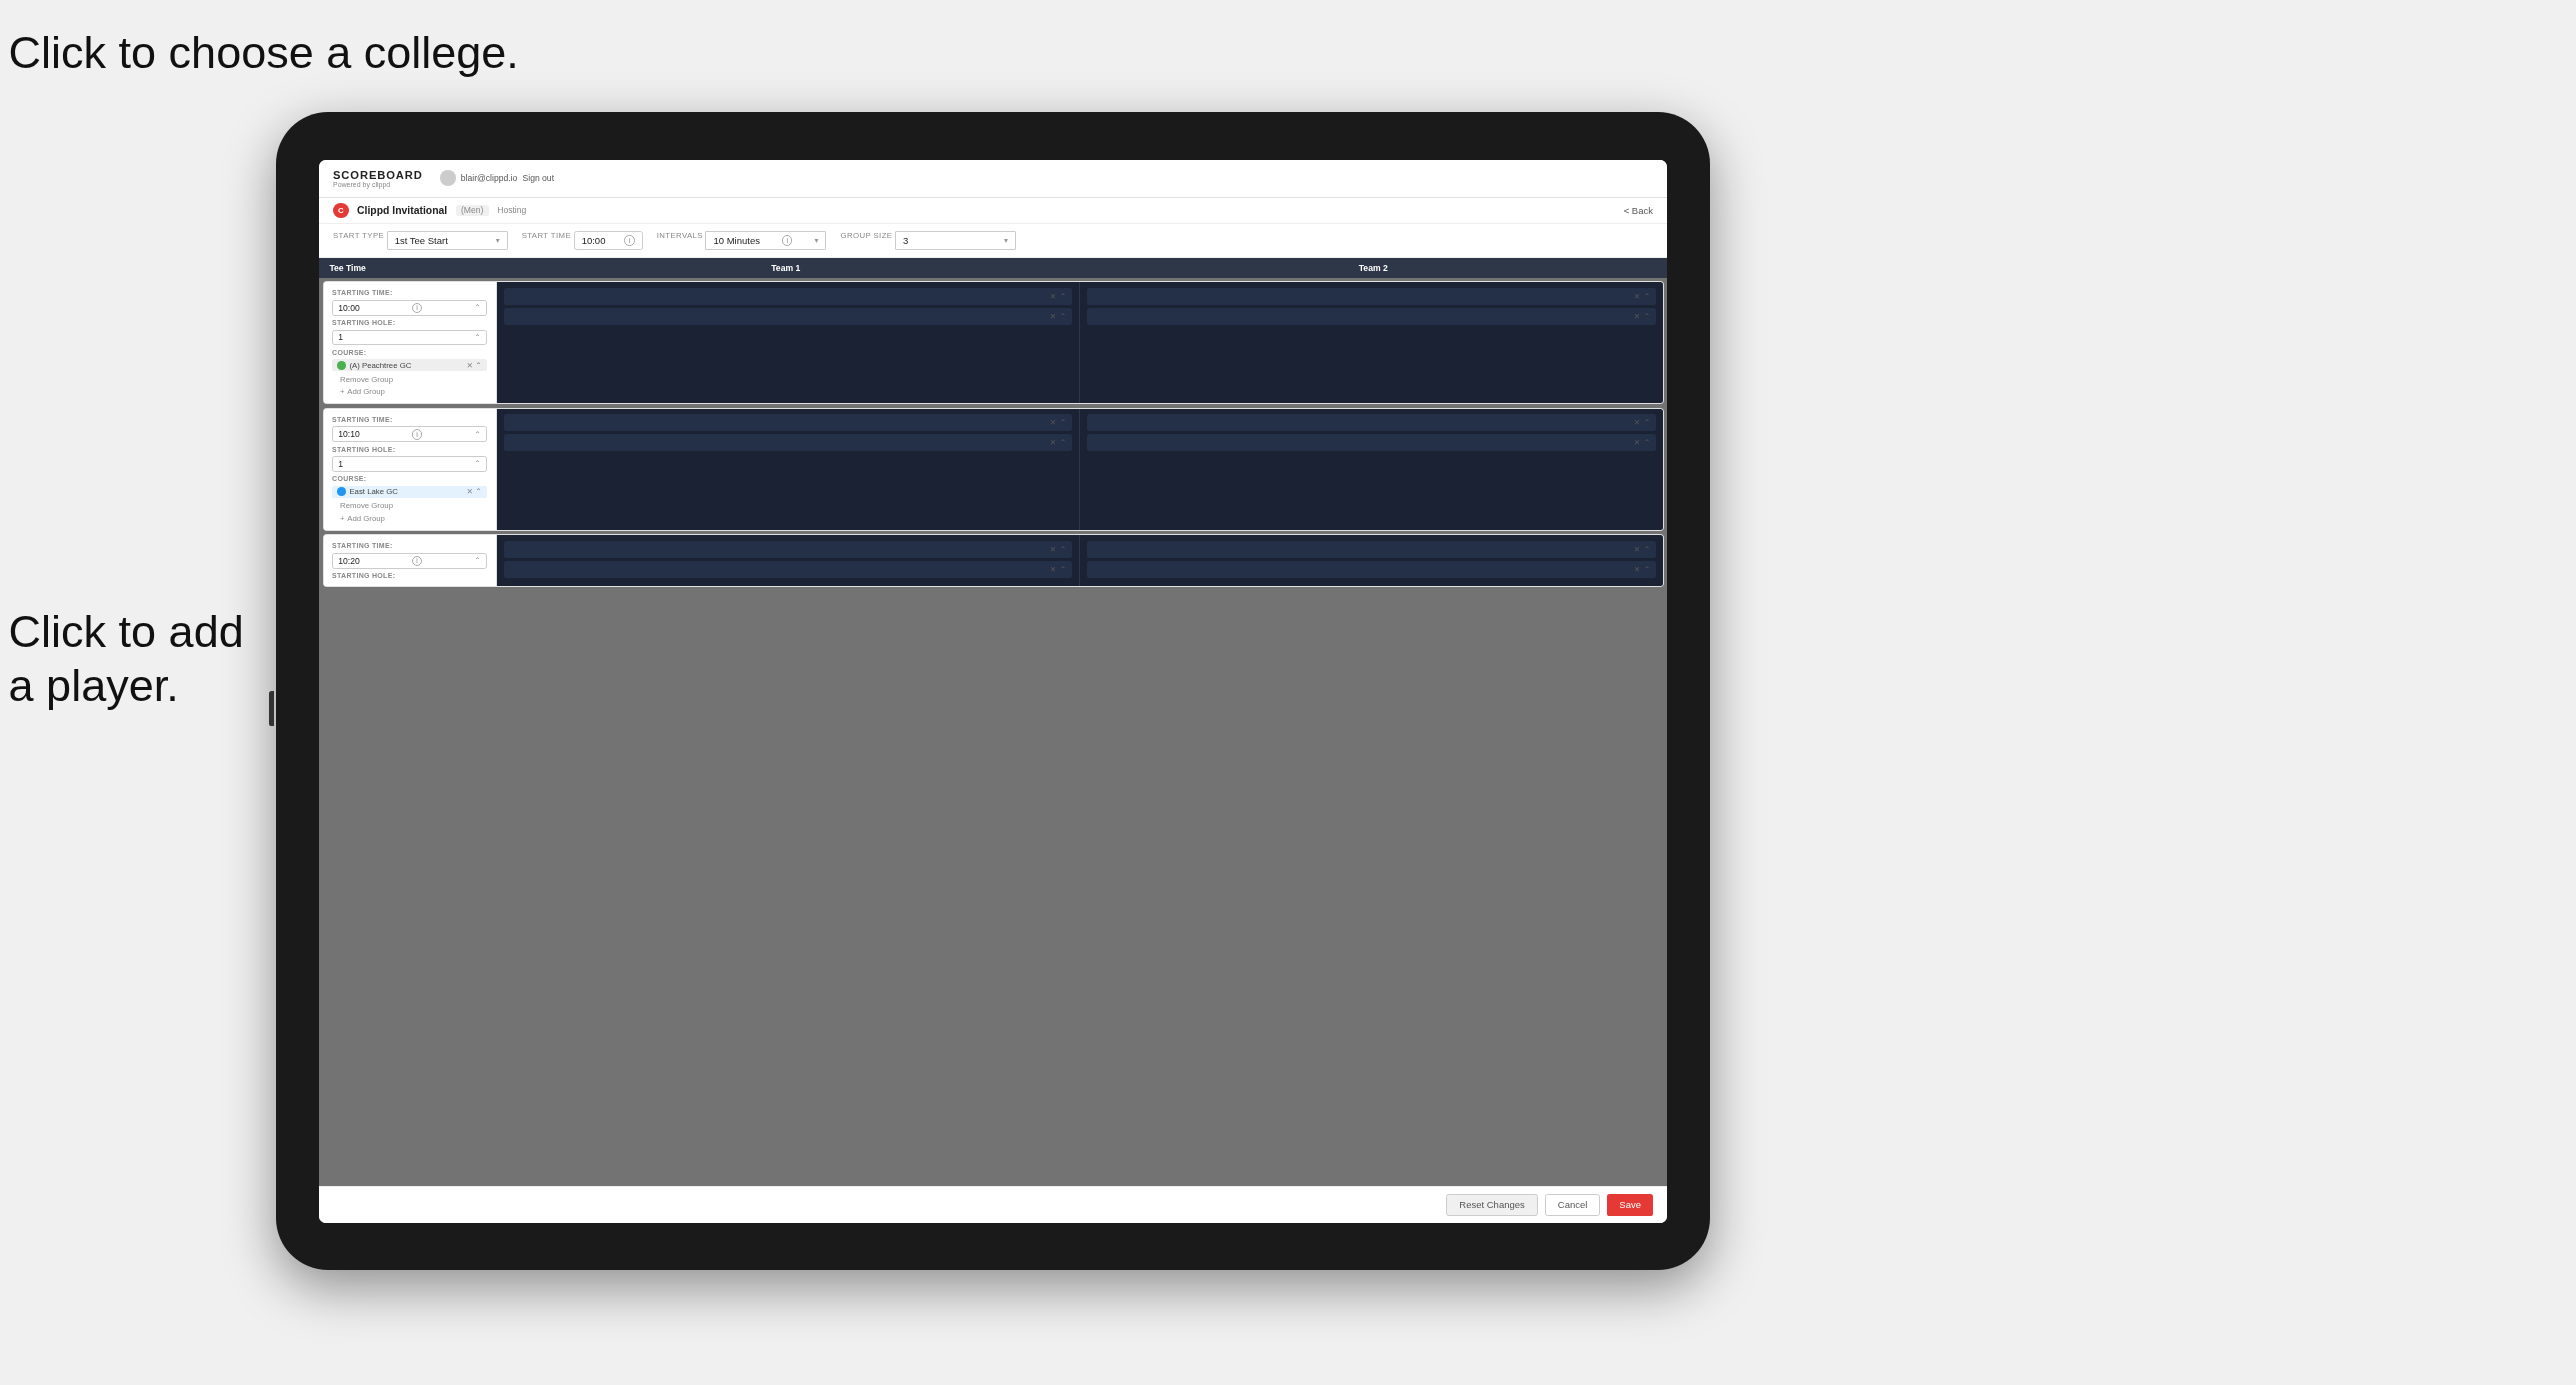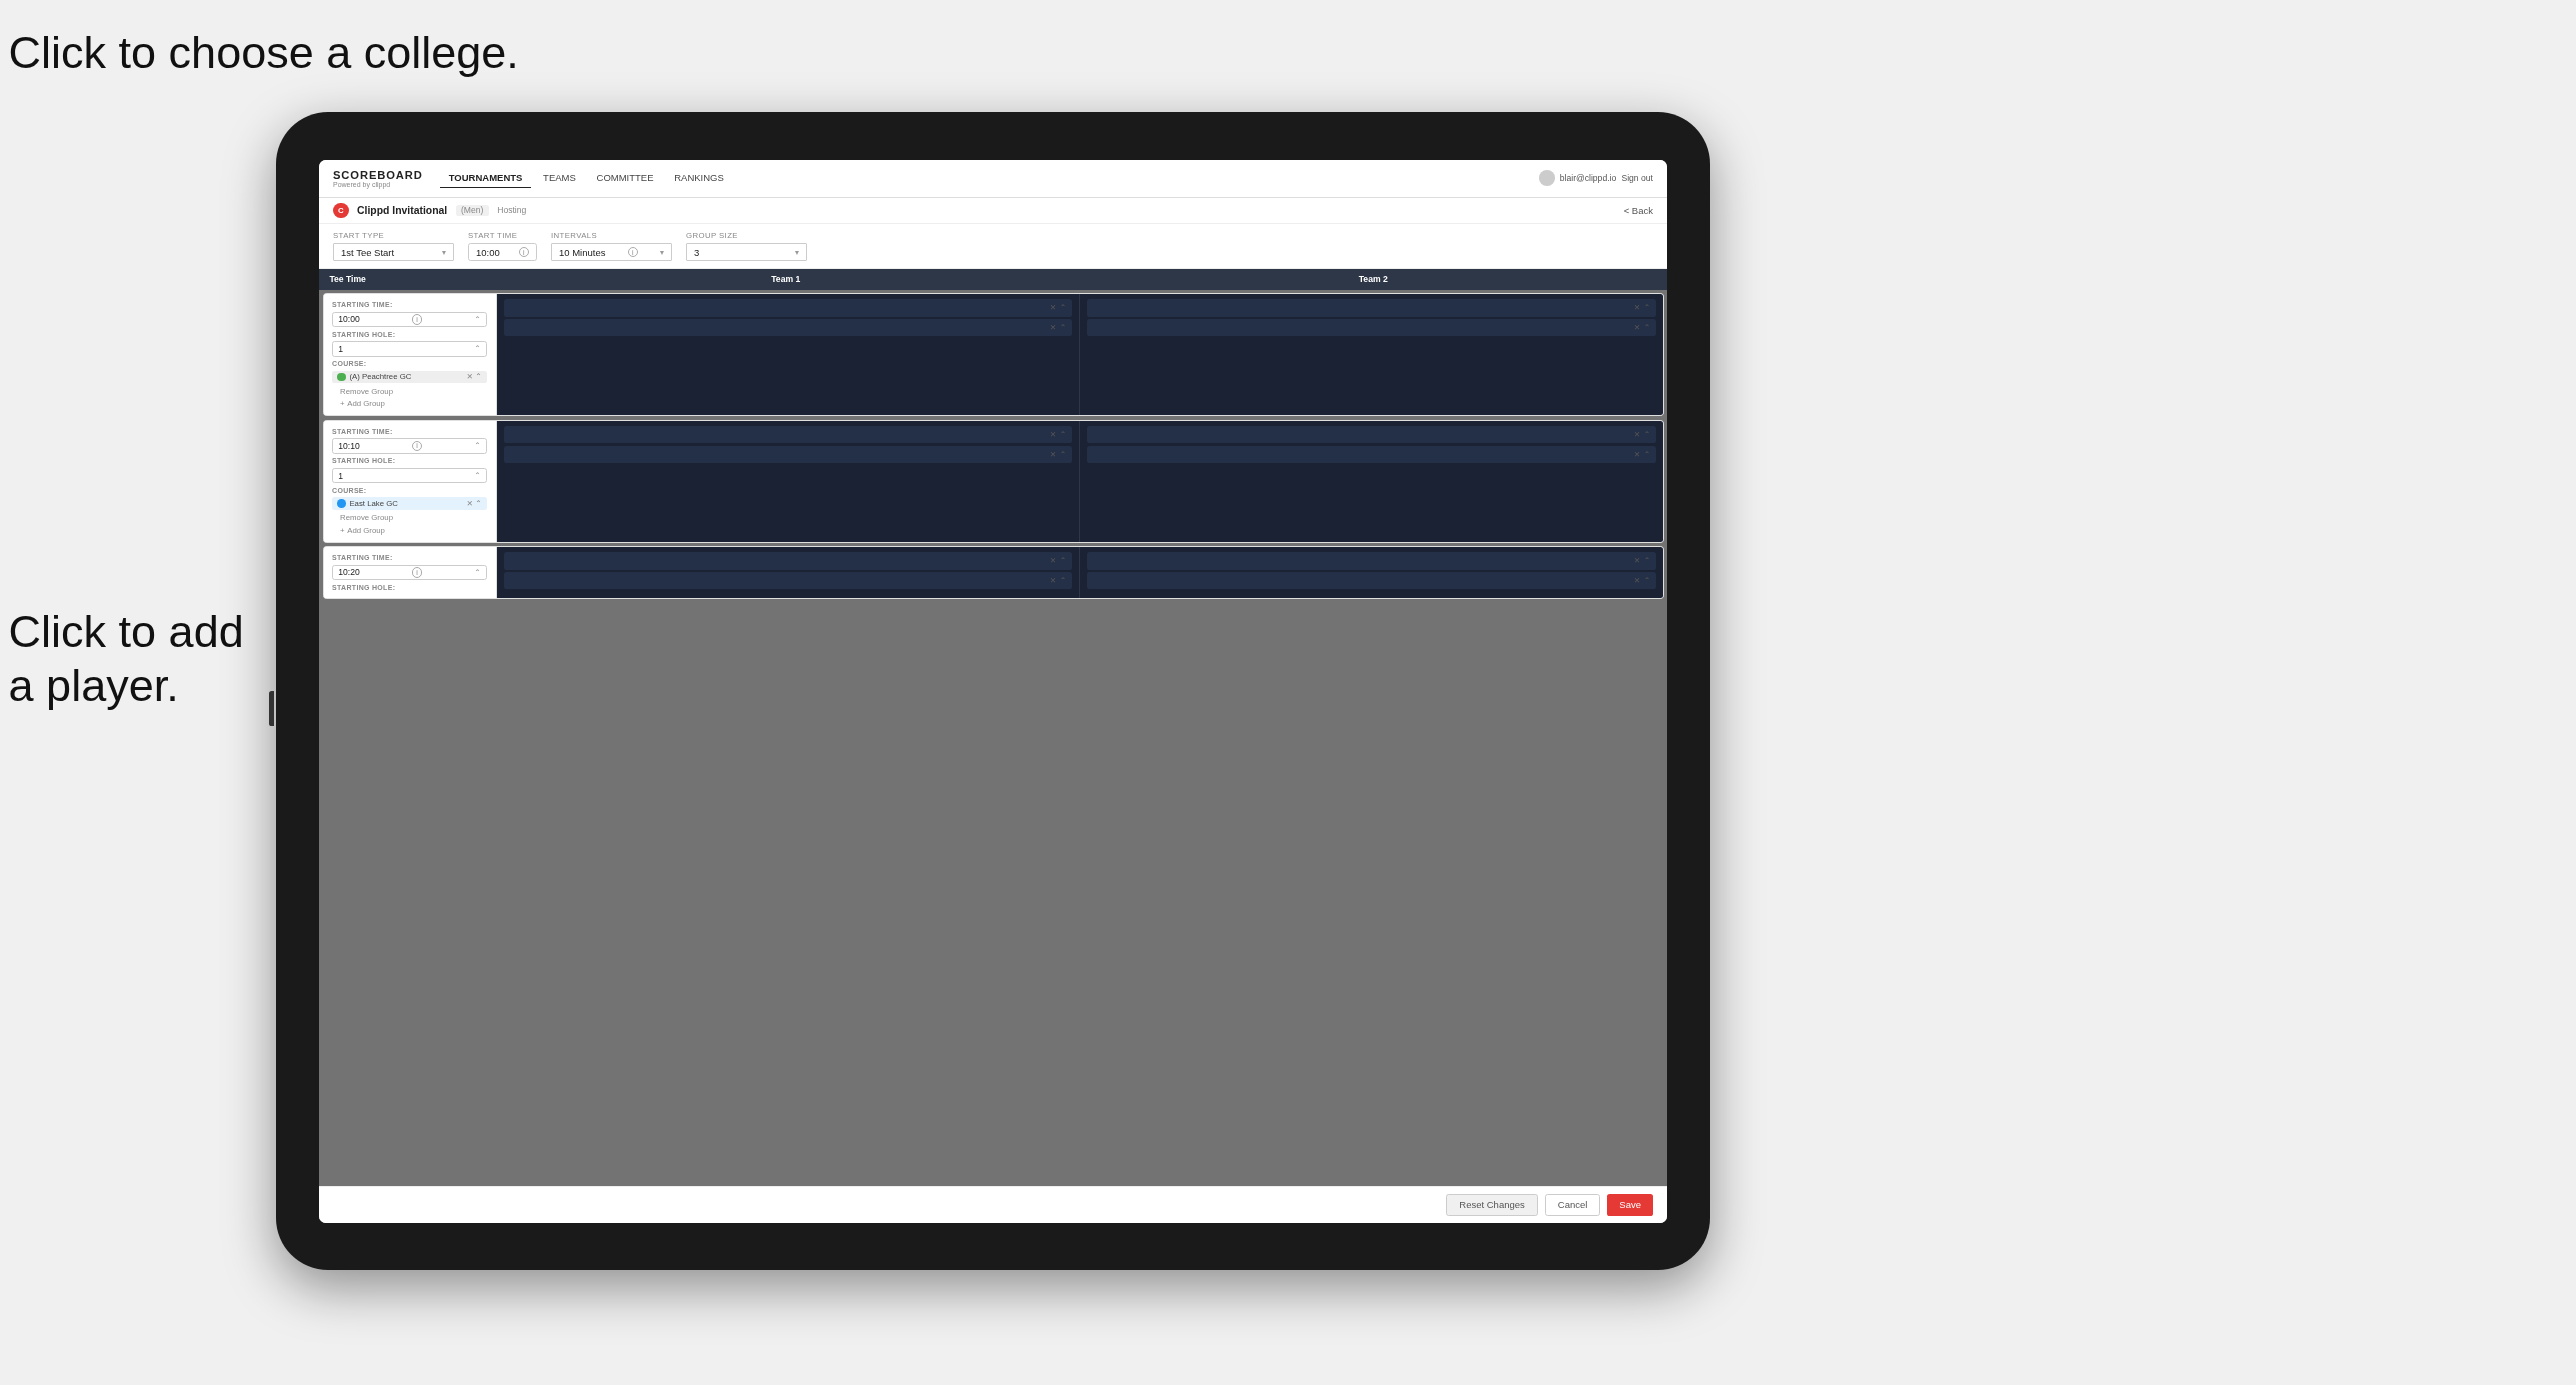--- a/index.html
+++ b/index.html
@@ -166,21 +166,21 @@
     .controls-bar {
       background: #fff;
       padding: 7px 14px;
       display: flex;
       gap: 14px;
       border-bottom: 0.9px solid #eee;
       flex-shrink: 0;
     }
     .control-group {
       display: flex;
-      flex-direction: column;
+      flex-direction: row;
       gap: 2.6px;
     }
     .control-label {
       font-size: 7.8px;
       color: #888;
       text-transform: uppercase;
       letter-spacing: 0.4px;
     }
     .control-select {
       display: flex;
@@ -437,26 +437,20 @@
 <div class="tablet-frame">
   <div class="tablet-side-btn"></div>
 
   <div class="tablet-screen">
 
     <div class="nav-bar">
       <div class="brand">
         <span class="brand-name">SCOREBOARD</span>
         <span class="brand-sub">Powered by clippd</span>
       </div>
-      <nav class="nav-links">
-        <span class="nav-link active">TOURNAMENTS</span>
-        <span class="nav-link">TEAMS</span>
-        <span class="nav-link">COMMITTEE</span>
-        <span class="nav-link">RANKINGS</span>
-      </nav>
       <div class="nav-right">
         <div class="user-dot"></div>
         <span>blair@clippd.io</span>
         <span style="color:#555;cursor:pointer;">Sign out</span>
       </div>
     </div>
 
     <div class="sub-header">
       <div class="clippd-logo">C</div>
       <span class="event-title">Clippd Invitational</span>

